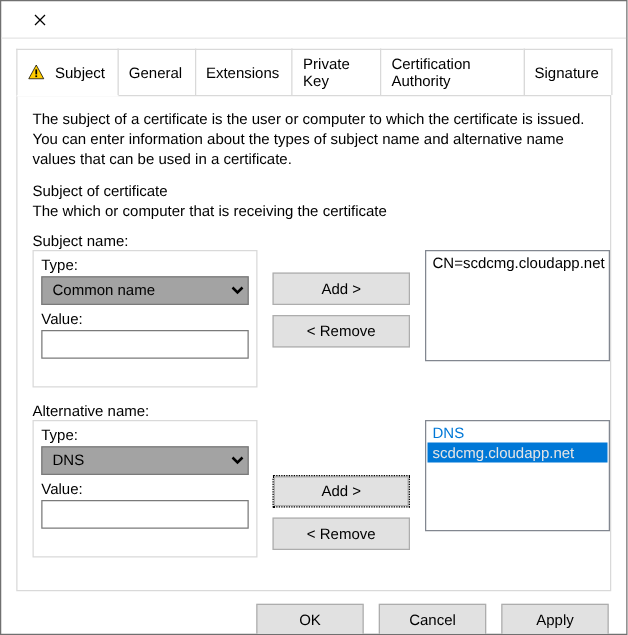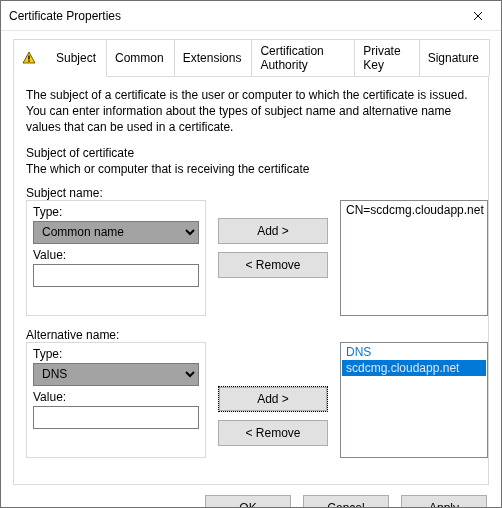--- a/index.html
+++ b/index.html
@@ -40,21 +40,21 @@
     z-index: 2;
   }
   .tab {
     border: 1px solid #d9d9d9;
     border-bottom: none;
     background: #fff;
     padding: 4px 10px 4px 8px;
     font-size: 12px;
     display: flex;
     align-items: center;
-    gap: 20px;
+    gap: 8px;
     margin-right: -1px;
     cursor: pointer;
     position: relative;
   }
   .tab.active {
     background: #fff;
     border-bottom: 1px solid #fff;
     margin-bottom: -1px;
     z-index: 3;
   }
@@ -90,21 +90,21 @@
     display: flex;
     flex-direction: column;
     justify-content: flex-start;
     gap: 8px;
     padding-top: 18px;
     align-items: center;
   }
   .list-box {
     border: 1px solid #828790;
     background: #fff;
-    height: 116px;
+    height: 89px;
     overflow: auto;
     padding: 1px;
     font-size: 12px;
   }
   .list-item {
     padding: 1px 4px;
     white-space: nowrap;
   }
   .list-item.selected {
     background: #0078d7;
@@ -142,51 +142,50 @@
     justify-content: flex-end;
     gap: 12px;
     padding: 10px 14px 10px 12px;
   }
   .footer button { width: 86px; }
 </style>
 </head>
 <body>
 
 <div class="titlebar">
-  <span class="title">Certificate Properties</span>
   <div class="close-btn" aria-label="Close">
     <svg width="10" height="10" viewBox="0 0 10 10">
         <path d="M1 1 L9 9 M9 1 L1 9" stroke="#000" stroke-width="1"></path>
       </svg>
   </div>
 </div>
 
 <div class="client">
   <div class="tabs">
     <div class="tab active">
       <span class="tab-icon">
         <svg width="14" height="14" viewBox="0 0 14 14">
             <path d="M7 1 L13 12 L1 12 Z" fill="#ffcc00" stroke="#000" stroke-width="0.6"></path>
             <rect x="6.3" y="4.5" width="1.4" height="4" fill="#000"></rect>
             <rect x="6.3" y="9.3" width="1.4" height="1.4" fill="#000"></rect>
           </svg>
       </span>
       <span>Subject</span>
     </div>
     <div class="tab">
-        <span>Common</span>
+        <span>General</span>
       </div>
     <div class="tab">
         <span>Extensions</span>
       </div>
     <div class="tab">
+        <span>Private Key</span>
+      </div>
+    <div class="tab">
         <span>Certification Authority</span>
-      </div>
-    <div class="tab">
-        <span>Private Key</span>
       </div>
     <div class="tab">
         <span>Signature</span>
       </div>
   </div>
 
   <div class="tab-content">
     <p class="desc">The subject of a certificate is the user or computer to which the certificate is issued. You can enter information about the types of subject name and alternative name values that can be used in a certificate.</p>
     <p class="section-title">Subject of certificate</p>
     <p class="section-sub">The which or computer that is receiving the certificate</p>

